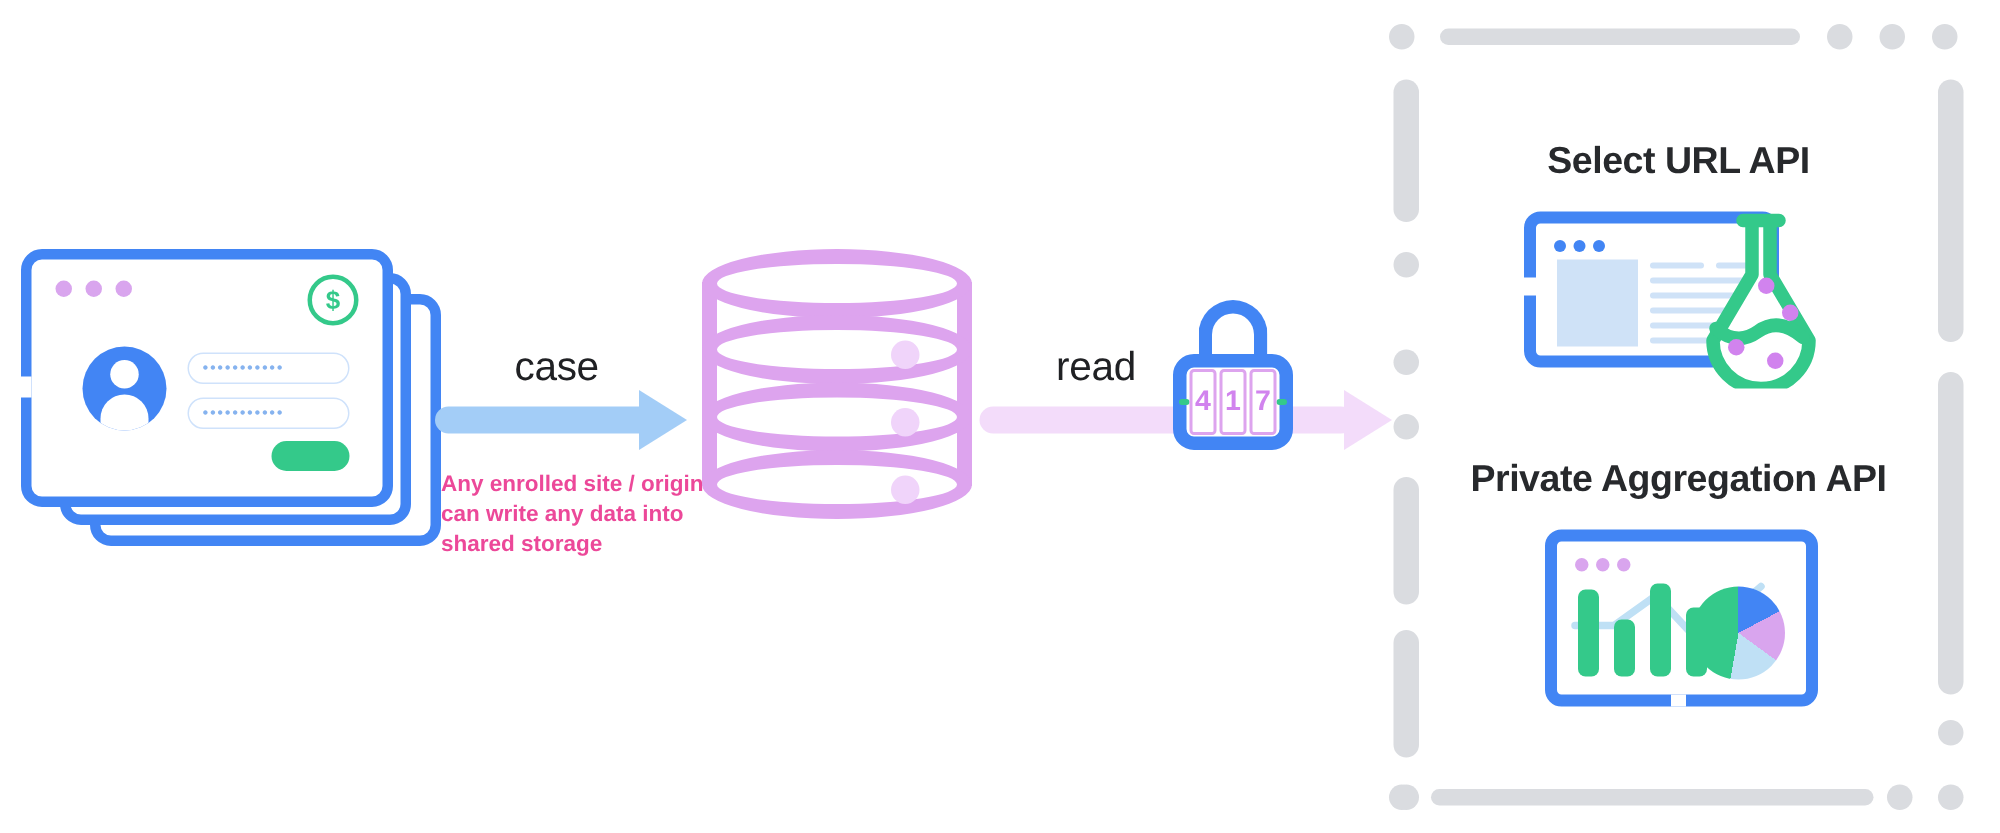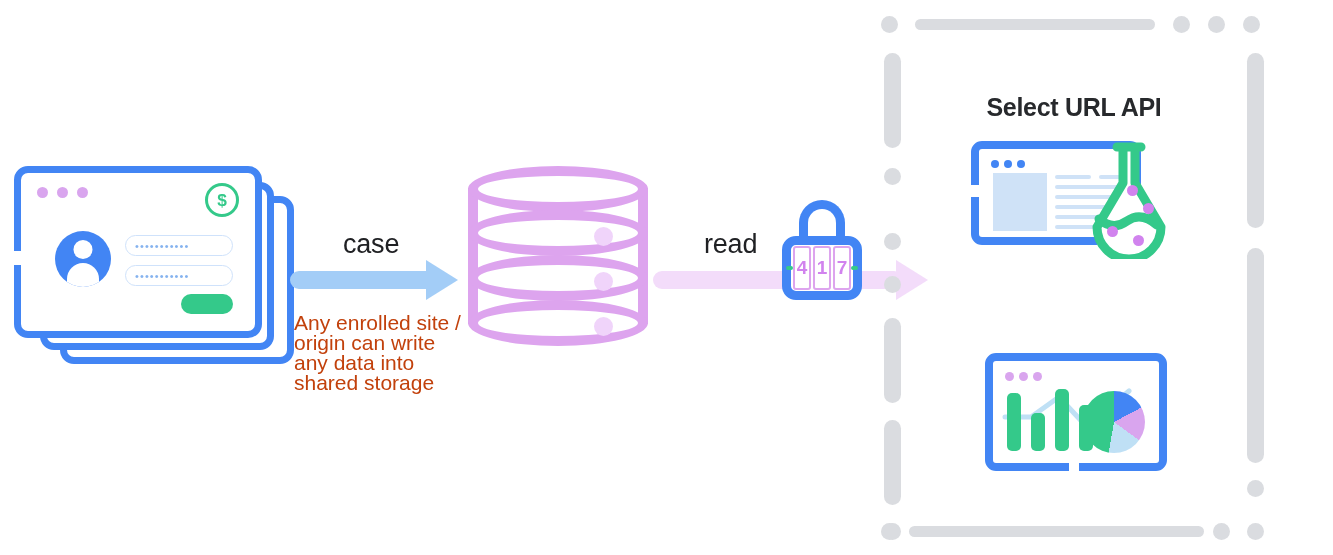--- a/index.html
+++ b/index.html
@@ -95,21 +95,21 @@
 
   .arrow-label {
     position: absolute;
     font-size: 27px; color: #202124; letter-spacing: -0.2px;
   }
   #label-write { left: 343px; top: 229px; }
   #label-read  { left: 704px; top: 229px; }
 
   .caption {
     position: absolute;
-    font-size: 21px; line-height: 20px; color: #c2410c;
+    font-size: 15px; line-height: 20px; color: #ec4899; font-weight: bold;
   }
   #caption-write { left: 294px; top: 313px; width: 180px; }
   #caption-read  { left: 665px; top: 317px; width: 240px; }
 
   
   #storage-title {
     position: absolute; left: 459px; top: 127px;
     font-size: 27px; font-weight: bold; color: #27292c; letter-spacing: -0.3px;
   }
   #cylinder { position: absolute; left: 468px; top: 166px; width: 180px; height: 180px; }
@@ -153,21 +153,21 @@
     color: #d183ee; font-size: 19px; font-weight: bold;
     display: flex; align-items: center; justify-content: center;
     background: #ffffff; box-sizing: border-box;
   }
   .lock-tick {
     position: absolute; top: 66px;
     width: 7px; height: 4px; border-radius: 2px; background: #34c98a;
   }
 
   
-  #api-panel { position: absolute; left: 873px; top: 8px; width: 402px; height: 540px; }
+  #api-panel { position: absolute; left: 918px; top: 8px; width: 402px; height: 540px; }
   .dash-seg { position: absolute; background: #dadce0; }
   .dash-dot { position: absolute; border-radius: 50%; background: #dadce0; }
   .dash-h { height: 11px; border-radius: 6px; }
   .dash-v { width: 11px; border-radius: 6px; }
 
   .api-title {
     position: absolute; width: 100%; text-align: center;
     font-size: 25px; font-weight: bold; color: #27292c; letter-spacing: -0.3px;
   }
   #title-select-url { top: 85px; }
@@ -346,20 +346,21 @@
           <path d="M40 6 L64 6 M46 6 L46 42 L20 86 a26 26 0 1 0 64 0 L58 42 L58 6" fill="#ffffff" stroke="#34c98a" stroke-width="9" stroke-linecap="round" stroke-linejoin="round"></path>
           <path d="M22 78 q14 12 28 2 q14 -10 30 4" fill="none" stroke="#34c98a" stroke-width="9" stroke-linecap="round"></path>
         </svg>
         <span class="flask-dot" style="left:50px; top:44px;"></span>
         <span class="flask-dot" style="left:66px; top:62px;"></span>
         <span class="flask-dot" style="left:30px; top:85px;"></span>
         <span class="flask-dot" style="left:56px; top:94px;"></span>
       </div>
     </div>
 
+    <div id="title-private-agg" class="api-title">Private Aggregation API</div>
 
     <div id="icon-private-agg">
       <div class="dash-frame">
         <span class="dash-notch"></span>
         <span class="pdot" style="left:12px; top:11px;"></span>
         <span class="pdot" style="left:26px; top:11px;"></span>
         <span class="pdot" style="left:40px; top:11px;"></span>
 
         <svg width="166" height="54" style="position:absolute;left:2px;top:22px;">
           <polyline points="10,34 36,34 64,14 92,44 134,8" fill="none" stroke="#bfe0f5" stroke-width="5" stroke-linecap="round" stroke-linejoin="round"></polyline>

